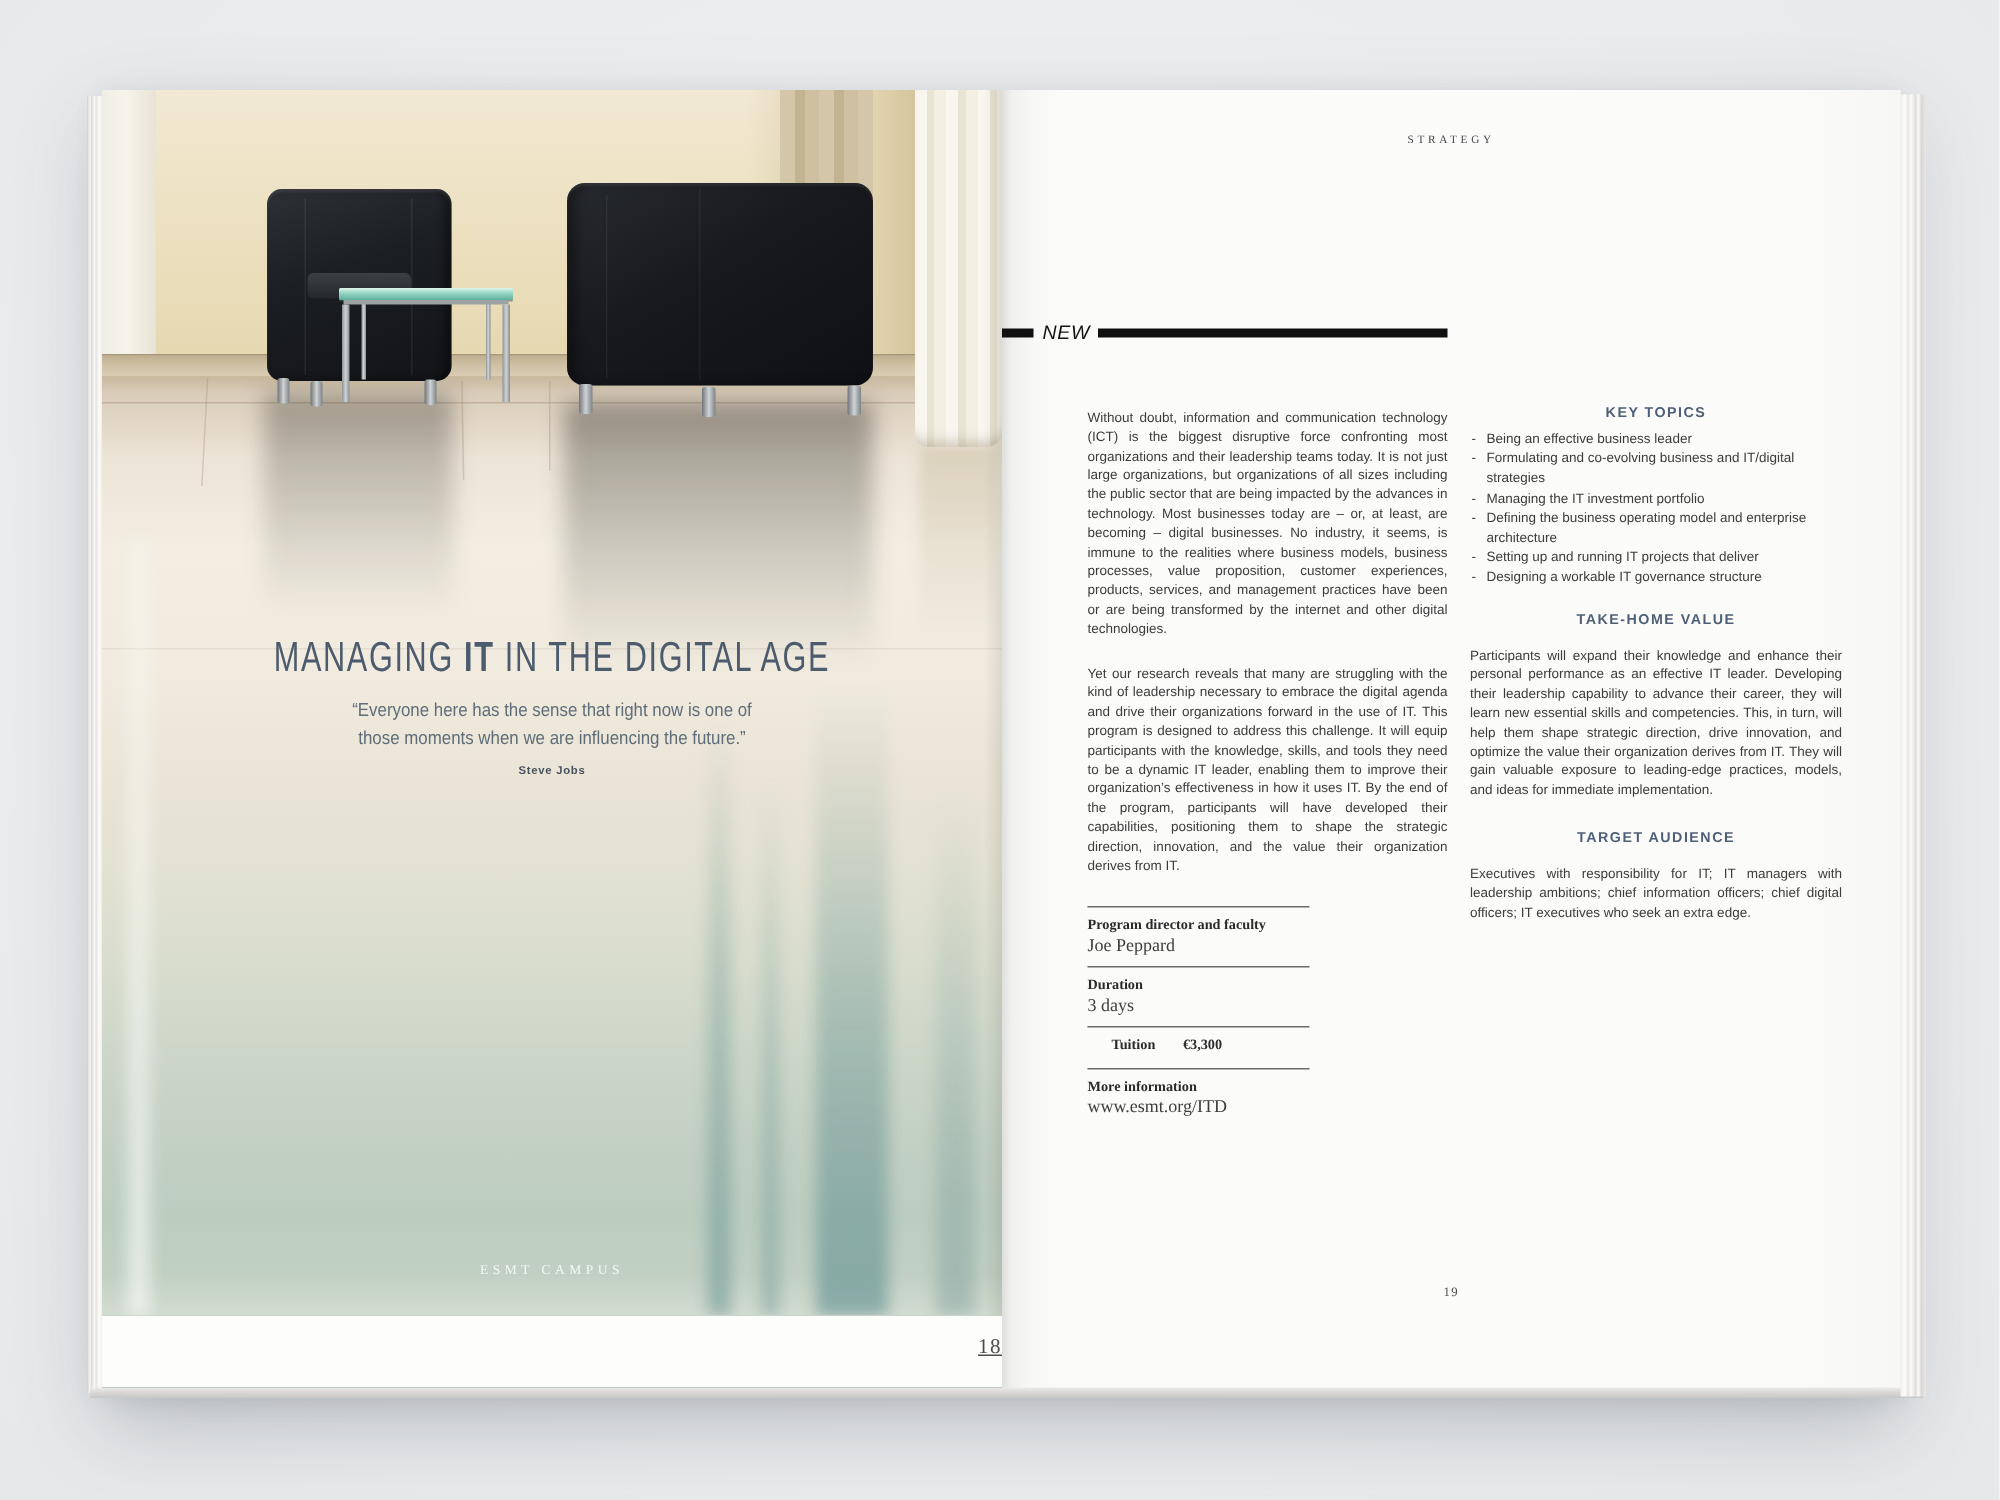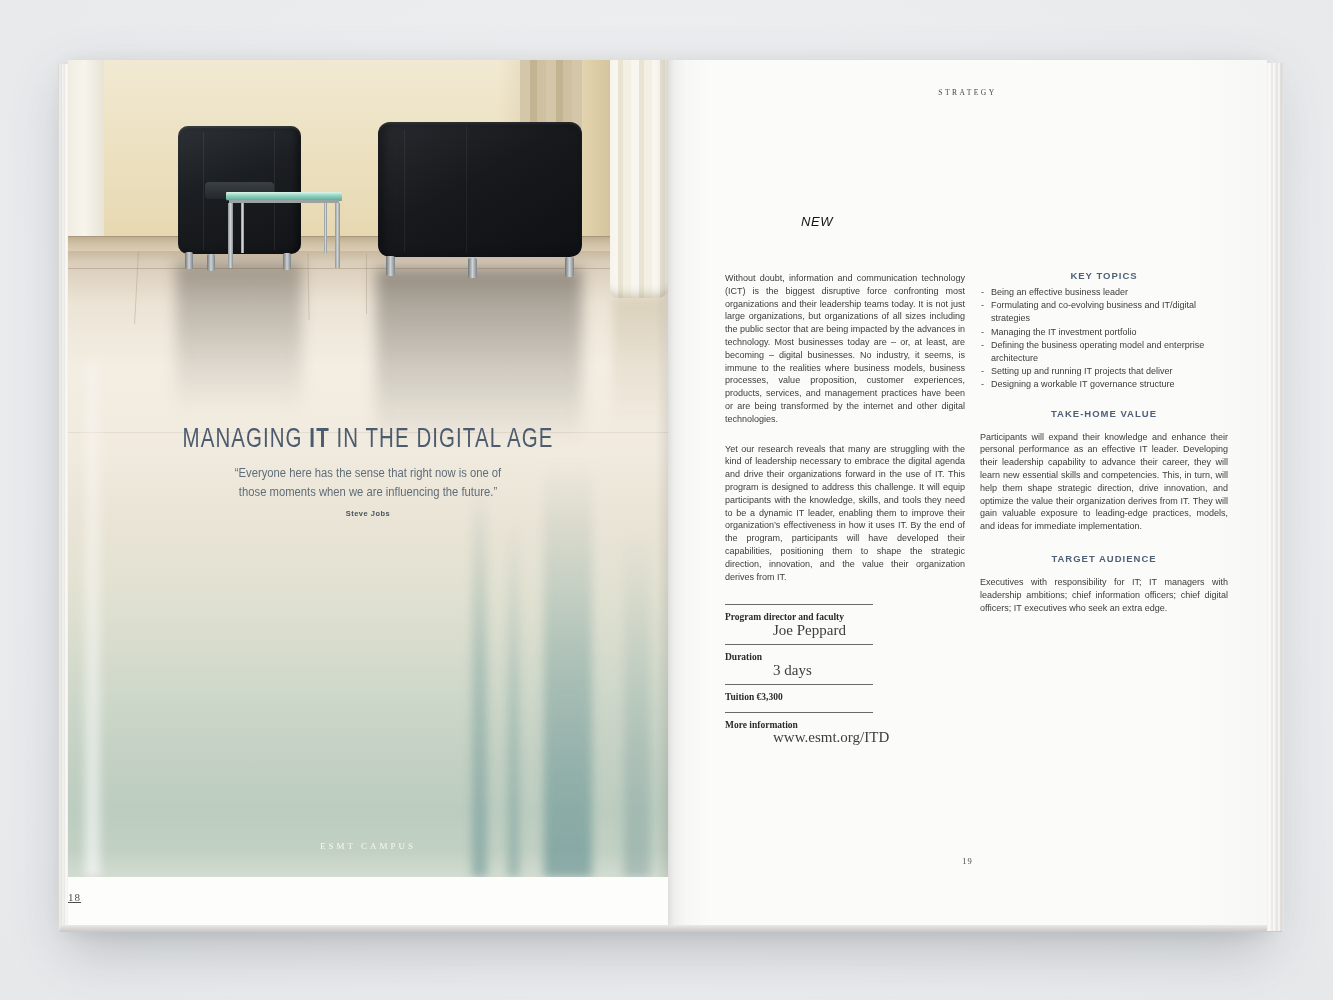--- a/index.html
+++ b/index.html
@@ -115,46 +115,46 @@
   .photo-title b{font-weight:700;}
   .photo-quote{position:absolute;left:0;top:404px;width:600px;text-align:center;z-index:50;
     font-size:12.5px;line-height:18.5px;color:#5f6d79;
     transform:scaleX(0.9);transform-origin:50% 50%;}
   .photo-attrib{position:absolute;left:0;top:449px;width:600px;text-align:center;z-index:50;
     font-size:7.5px;font-weight:700;letter-spacing:0.5px;color:#48525c;}
   .photo-caption{position:absolute;left:0;top:781px;width:600px;text-align:center;z-index:50;
     font-family:"Liberation Serif", serif;font-size:9px;letter-spacing:3px;
     color:rgba(255,255,255,0.85);}
   .page-foot{position:absolute;left:0;top:817px;width:600px;height:48px;background:#fdfdfc;}
-  .pageno{position:absolute;width:100%;text-align:left;top:14px;
-    font-family:"Liberation Serif", serif;font-size:11px;letter-spacing:1px;color:#4c4c4c;text-decoration:underline;}
+  .pageno{position:absolute;width:100%;text-align:right;top:14px;
+    font-family:"Liberation Serif", serif;font-size:14px;letter-spacing:1px;color:#4c4c4c;text-decoration:underline;}
 
   
   .page-right{position:absolute;left:600px;top:0;width:599px;height:865px;
     background:linear-gradient(90deg,#dededd 0px,#efefee 6px,#f7f7f6 18px,#fbfbfa 42px,#fbfbfa 520px,#f7f7f6 599px);}
   .category{position:absolute;left:0;top:28px;width:599px;text-align:center;
     font-family:Liberation Serif, serif;font-size:7.5px;letter-spacing:2.5px;color:#46474a;}
-  .new-row{position:absolute;left:0;top:155px;width:297px;height:13px;display:flex;align-items:center;flex-direction:column;}
+  .new-row{position:absolute;left:0;top:155px;width:297px;height:13px;display:flex;align-items:center;}
   .bar{height:6px;background:#101010;}
   .bar-short{width:21px;}
   .bar-long{flex:1;}
   .new-label{font-size:13px;font-style:italic;font-weight:500;letter-spacing:0.5px;color:#141414;
     margin:0 5px 0 6px;line-height:13px;}
 
   .col-left{position:absolute;left:57px;top:212px;width:240px;}
   .col-right{position:absolute;left:312px;top:210px;width:248px;}
   .body-par{font-size:9px;line-height:12.8px;color:#3c3c3c;text-align:justify;margin:0;}
   .body-par + .body-par{margin-top:17px;}
 
   .details{margin-top:21px;width:148px;}
   .detail{border-top:1px solid #6b6b6b;padding:6px 0 8px;font-family:Liberation Serif, serif;}
   .detail .lbl{font-weight:700;font-size:9.5px;line-height:12.5px;color:#2b2b2b;}
-  .detail .val{font-size:15px;line-height:12.5px;color:#3d3d3d;margin-left:48px;}
+  .detail .val{font-size:12px;line-height:12.5px;color:#3d3d3d;}
   .detail .val.italic{font-style:italic;}
-  .detail .inline-lbl{font-weight:700;font-size:9.5px;color:#2b2b2b;}
+  .detail .inline-lbl{font-weight:700;font-size:9.5px;color:#2b2b2b;margin-left:16px;}
 
   .sec-head{font-size:9.5px;letter-spacing:1px;color:#4e5f77;text-align:center;margin:0;}
   .topics{list-style:none;margin:5px 0 0;padding:0;}
   .topics li{position:relative;padding-left:11px;font-size:9px;line-height:13.2px;color:#3c3c3c;}
   .topics li::before{content:"-";position:absolute;left:1px;top:0;color:#3c3c3c;}
   .mt-takehome{margin-top:16px;}
   .mt-target{margin-top:20px;}
   .sec-par{font-size:9px;line-height:12.8px;color:#3c3c3c;text-align:justify;margin:12px 0 0;}
   .pageno-r{position:absolute;left:0;top:796px;width:599px;text-align:center;
     font-family:"Liberation Serif", serif;font-size:8.5px;letter-spacing:1px;color:#4c4c4c;}

